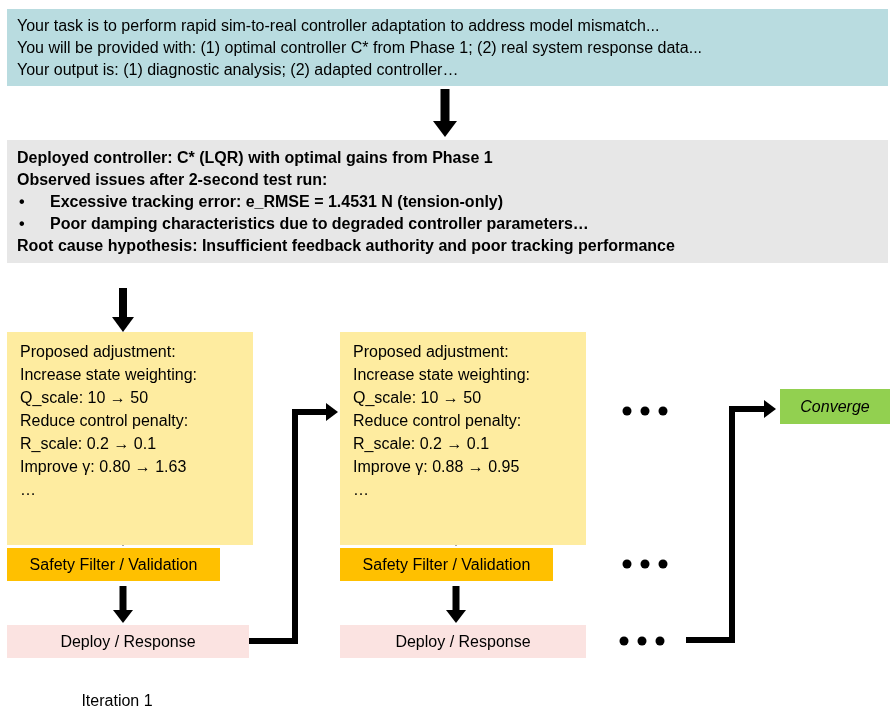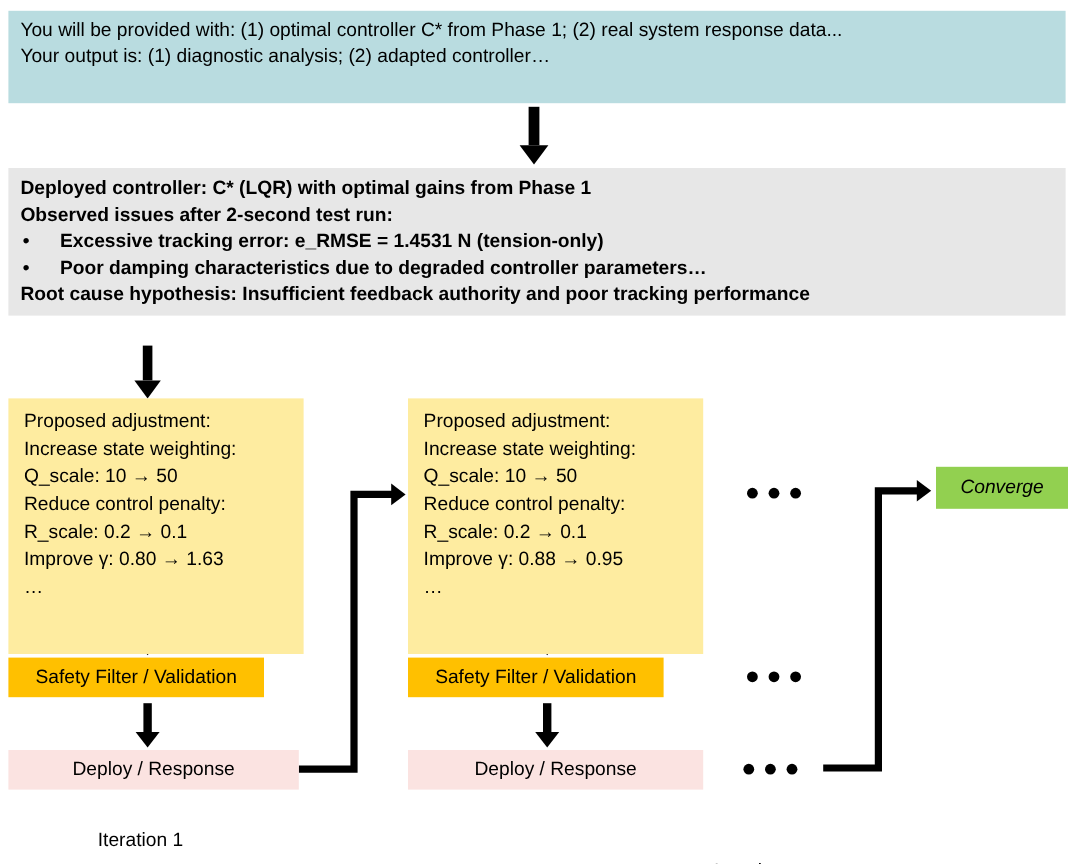--- a/index.html
+++ b/index.html
@@ -92,20 +92,21 @@
     </g>
 
     <g>
       <circle class="dot" cx="624" cy="641" r="4.5"></circle>
       <circle class="dot" cx="642" cy="641" r="4.5"></circle>
       <circle class="dot" cx="660" cy="641" r="4.5"></circle>
     </g>
   </svg>
 
   <div class="box task-box">
+    <div class="line">Your task is to perform rapid sim-to-real controller adaptation to address model mismatch...</div>
     <div class="line">You will be provided with: (1) optimal controller C* from Phase 1; (2) real system response data...</div>
     <div class="line">Your output is: (1) diagnostic analysis; (2) adapted controller…</div>
   </div>
 
   <div class="box diagnosis-box">
     <div class="line">Deployed controller: C* (LQR) with optimal gains from Phase 1</div>
     <div class="line">Observed issues after 2-second test run:</div>
     <div class="line row">
       <span class="bullet">•</span>
       <span>Excessive tracking error: e_RMSE = 1.4531 N (tension-only)</span>

